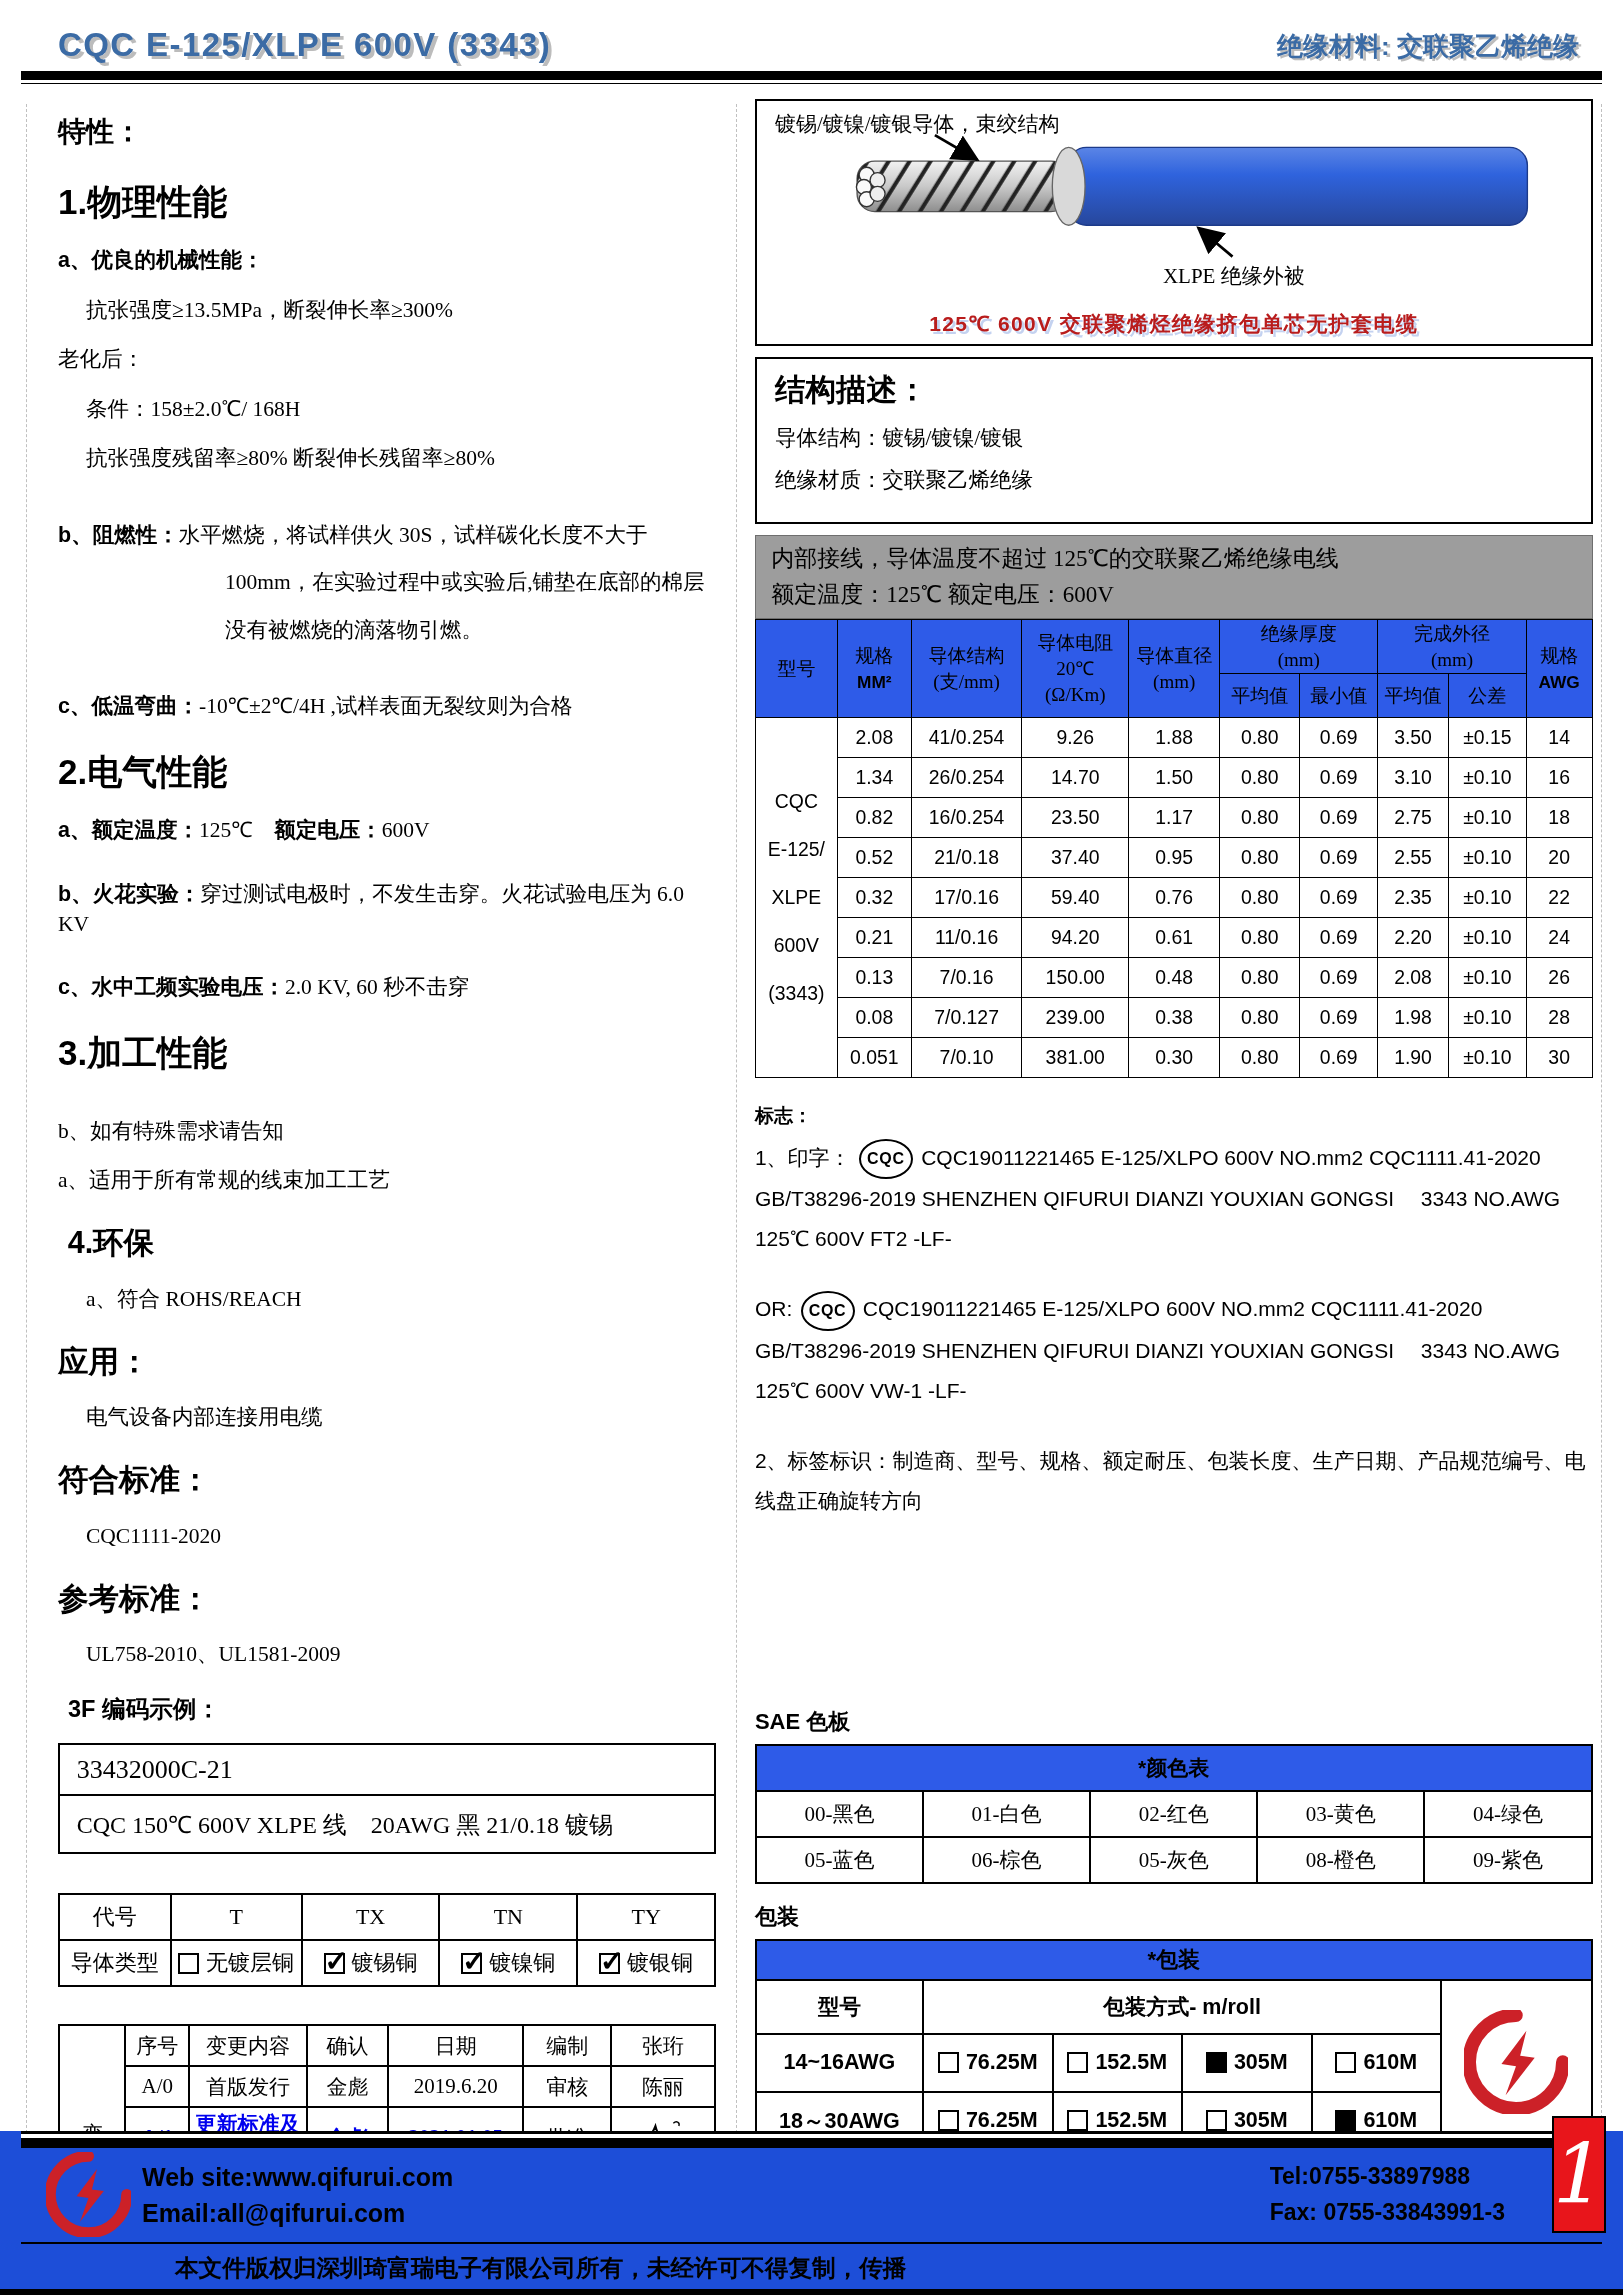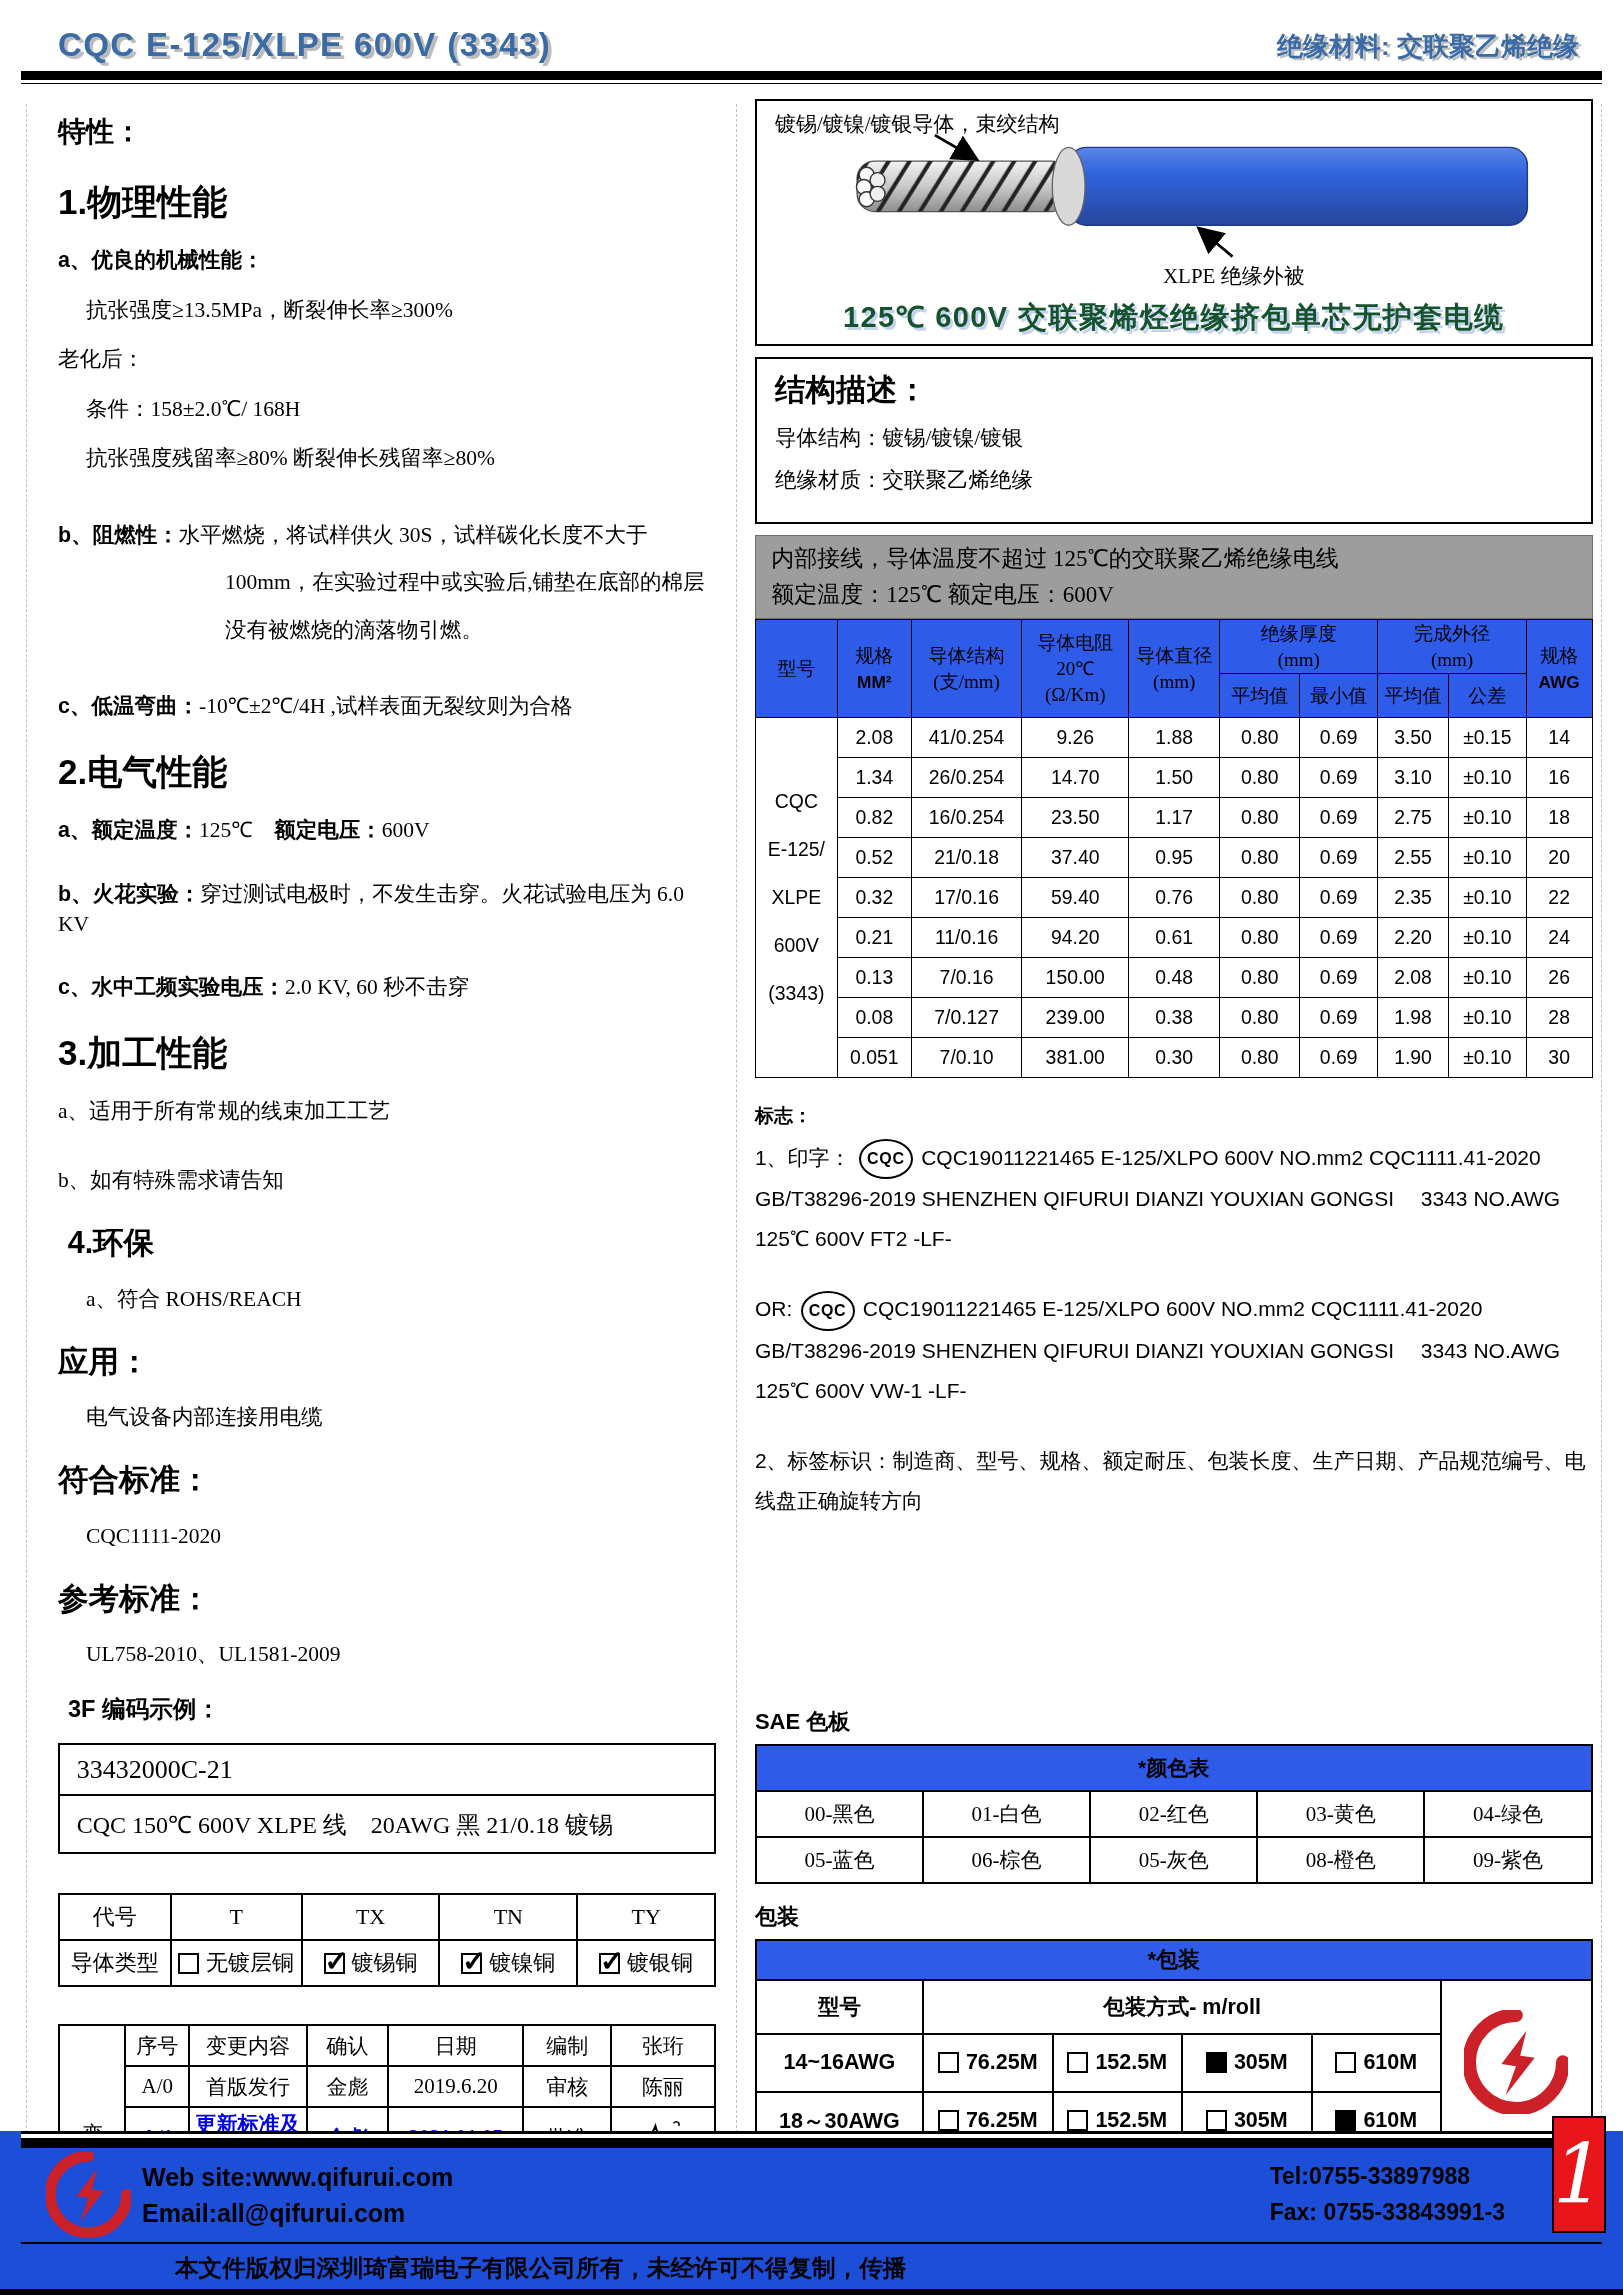--- a/index.html
+++ b/index.html
@@ -52,22 +52,22 @@
   .rev-table td { height:41px; padding:1.4px 4.2px; }
   .rev-side { width:43px; writing-mode:vertical-rl; text-orientation:upright; letter-spacing:11px; font-size:21px; }
   .rev-table .blue { color:#0000EE; font-weight:bold; }
 
   
   .cable-box { position:relative; border:2.1px solid #000; height:247px; margin-top:2.8px; background:#fff; }
   .ann-top { position:absolute; top:9.7px; left:18px; font-size:21px; z-index:2; }
   .ann-bottom { position:absolute; top:161px; left:406px; font-size:21px; z-index:2; }
   .cable-art { position:absolute; inset:0; width:100%; height:100%; }
   .cable-title { position:absolute; bottom:5.6px; width:100%; text-align:center;
-        font-family:"Liberation Sans",sans-serif; font-size:29px; font-weight:bold;
-        color:#14532d; text-shadow:2.8px 2.8px 0 #c4d2f0; letter-spacing:1.4px; }
+        font-family:"Liberation Sans",sans-serif; font-size:21px; font-weight:bold;
+        color:#b91c1c; text-shadow:2.8px 2.8px 0 #c4d2f0; letter-spacing:1.4px; }
 
   .struct-box { border:2.1px solid #000; margin-top:11px; padding:7px 18px 15.3px; }
   .struct-h { font-family:"Liberation Sans",sans-serif; font-size:30.5px; font-weight:bold; margin:4.2px 0 12.5px; }
   .struct-line { font-size:21.5px; margin:12.5px 0; }
 
   .gray-box { background:#9D9D9D; border:0.7px solid #6e6e6e; margin-top:11px; padding:5.6px 15.3px; font-size:23px; line-height:1.55; }
 
   .spec-table { border-collapse:collapse; width:100%; table-layout:fixed; text-align:center; }
   .spec-table th, .spec-table td { border:1.4px solid #000; padding:0 1.4px; }
   .spec-table thead th { background:#2E5BE8; font-weight:normal; font-size:19px; line-height:1.35; }
@@ -135,22 +135,22 @@
       <div class="line ind1">抗张强度残留率≥80%  断裂伸长残留率≥80%</div>
       <div class="line hang" style="margin-top:39px"><b class="lbl">b、阻燃性：</b><span>水平燃烧，将试样供火 30S，试样碳化长度不大于 100mm，在实验过程中或实验后,铺垫在底部的棉层没有被燃烧的滴落物引燃。</span></div>
       <div class="line" style="margin-top:37px"><b class="lbl">c、低温弯曲：</b><span>-10℃±2℃/4H ,试样表面无裂纹则为合格</span></div>
 
       <div class="h1">2.电气性能</div>
       <div class="line"><b class="lbl">a、额定温度：</b><span>125℃</span>　<b class="lbl">额定电压：</b><span>600V</span></div>
       <div class="line" style="margin-top:33px"><b class="lbl">b、火花实验：</b><span>穿过测试电极时，不发生击穿。火花试验电压为 6.0 KV</span></div>
       <div class="line" style="margin-top:33px"><b class="lbl">c、水中工频实验电压：</b><span>2.0 KV, 60 秒不击穿</span></div>
 
       <div class="h1">3.加工性能</div>
+      <div class="line" style="margin-top:39px">b、如有特殊需求请告知</div>
       <div class="line">a、适用于所有常规的线束加工工艺</div>
-      <div class="line" style="margin-top:39px">b、如有特殊需求请告知</div>
 
       <div class="h1 small" style="margin-left:9.7px">4.环保</div>
       <div class="line ind1">a、符合 ROHS/REACH</div>
 
       <div class="h1 small">应用：</div>
       <div class="line ind1">电气设备内部连接用电缆</div>
 
       <div class="h1 small">符合标准：</div>
       <div class="line ind1">CQC1111-2020</div>
       <div class="h1 small">参考标准：</div>

